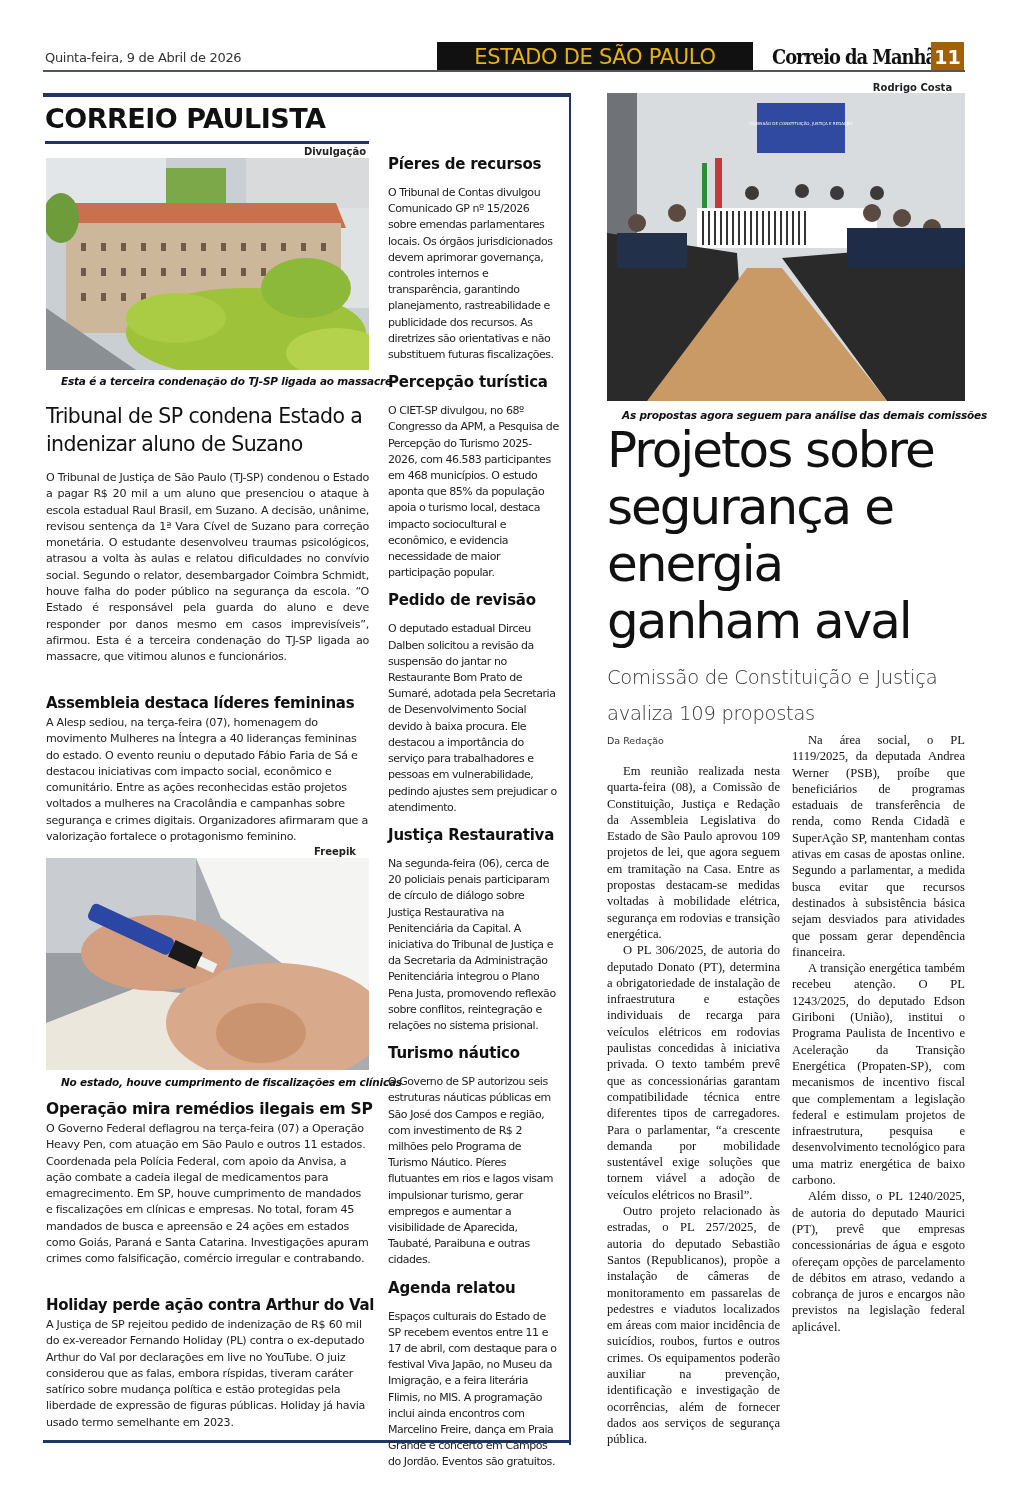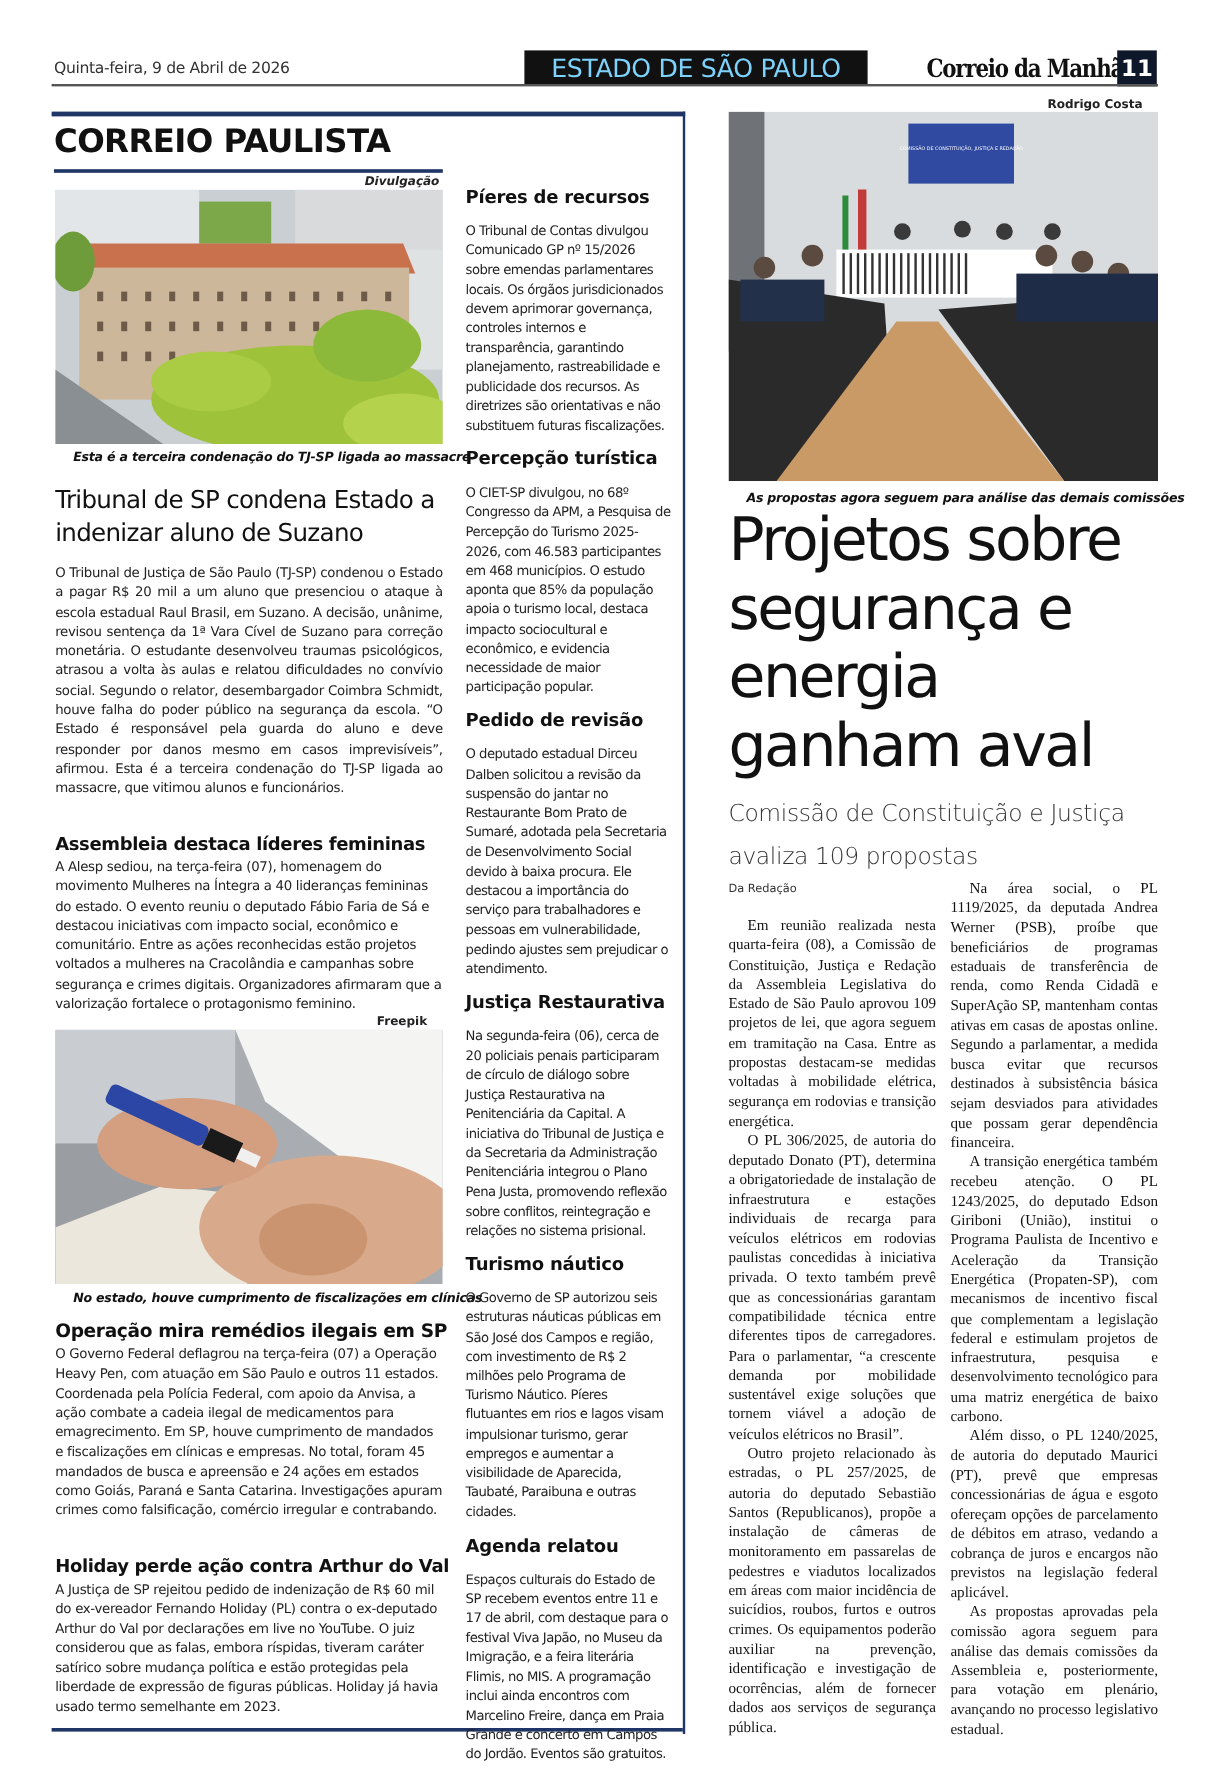--- a/index.html
+++ b/index.html
@@ -1,23 +1,23 @@
 <!DOCTYPE html>
 <html><head>
 <meta charset="utf-8">
 <style>
   html, body { margin: 0; padding: 0; background: #ffffff; }
   body { width: 1010px; height: 1488px; position: relative; overflow: hidden; font-family: "Liberation Sans", sans-serif; color: #1a1a1a; }
 
   
   .top-date { position: absolute; left: 45px; top: 50px; font-size: 13px; color: #333; font-family: "DejaVu Sans", sans-serif; letter-spacing: -0.3px; }
   .top-rule { position: absolute; left: 43px; top: 70px; width: 922px; height: 2px; background: #555; }
-  .section-tag { position: absolute; left: 437px; top: 42px; width: 286px; height: 29px; background: #111; color: #7dd3fc; font-family: "DejaVu Sans", sans-serif; font-size: 21px; text-align: center; line-height: 30px; letter-spacing: -0.3px; }
+  .section-tag { position: absolute; left: 437px; top: 42px; width: 316px; height: 29px; background: #111; color: #eab308; font-family: "DejaVu Sans", sans-serif; font-size: 21px; text-align: center; line-height: 30px; letter-spacing: -0.3px; }
   .brand { position: absolute; left: 772px; top: 44px; font-family: "DejaVu Serif", serif; font-weight: bold; font-size: 21px; color: #111; letter-spacing: -1.2px; transform: scaleX(0.85); transform-origin: left center; }
-  .page-num { position: absolute; left: 931px; top: 42px; width: 33px; height: 30px; background: #0f172a; color: #fff; font-family: "DejaVu Sans", sans-serif; font-weight: bold; font-size: 19px; text-align: center; line-height: 30px; }
+  .page-num { position: absolute; left: 931px; top: 42px; width: 33px; height: 30px; background: #a16207; color: #fff; font-family: "DejaVu Sans", sans-serif; font-weight: bold; font-size: 19px; text-align: center; line-height: 30px; }
 
   
   .box { position: absolute; left: 43px; top: 93px; width: 526px; height: 1348px; border-top: 4px solid #1f3566; border-right: 2px solid #1f3566; }
   .box-bottom { position: absolute; left: 43px; top: 1440px; width: 526px; height: 3px; background: #1f3566; }
   .col-title { position: absolute; left: 45px; top: 103px; font-family: "DejaVu Sans", sans-serif; font-weight: bold; font-size: 27px; color: #111; letter-spacing: -0.5px; }
   .col-title-rule { position: absolute; left: 45px; top: 141px; width: 324px; height: 3px; background: #1f3566; }
 
   .credit { position: absolute; font-size: 10px; color: #222; font-family: "DejaVu Sans", sans-serif; font-weight: bold; text-align: center; }
   .caption { position: absolute; font-size: 10.5px; font-style: italic; font-weight: bold; color: #111; font-family: "DejaVu Sans", sans-serif; white-space: nowrap; letter-spacing: -0.2px; margin-left: 15px; }
 
@@ -45,21 +45,21 @@
 <div class="section-tag">ESTADO DE SÃO PAULO</div>
 <div class="brand">Correio da Manhã</div>
 <div class="page-num">11</div>
 <div class="top-rule"></div>
 
 <div class="box"></div>
 <div class="box-bottom"></div>
 <div class="col-title">CORREIO PAULISTA</div>
 <div class="col-title-rule"></div>
 
-<div class="credit" style="left:300px; top:146px; width:70px;font-style:italic;">Divulgação</div>
+<div class="credit" style="left:300px; top:146px; width:70px;">Divulgação</div>
 <div class="photo" style="left:46px; top:158px; width:323px; height:212px;" title="Vista aérea do Palácio da Justiça de São Paulo cercado por árvores">
   <svg width="323" height="212" viewBox="0 0 323 212">
     <rect x="0" y="0" width="323" height="212" fill="#c9cfd3"></rect>
     <rect x="0" y="0" width="120" height="50" fill="#e3e6e8"></rect>
     <rect x="200" y="0" width="123" height="60" fill="#d8dadb"></rect>
     <rect x="120" y="10" width="60" height="35" fill="#7da84a"></rect>
     <rect x="250" y="50" width="73" height="100" fill="#dfe2e3"></rect>
     <polygon points="25,45 290,45 300,70 20,70" fill="#c9714d"></polygon>
     <rect x="20" y="65" width="275" height="110" fill="#cdb79a"></rect>
     <g fill="#6d5a48">
@@ -204,14 +204,13 @@
 
 <div class="serif-col" style="left:607px; top:763px; width:173px;">
   <p>Em reunião realizada nesta quarta-feira (08), a Comissão de Constituição, Justiça e Redação da Assembleia Legislativa do Estado de São Paulo aprovou 109 projetos de lei, que agora seguem em tramitação na Casa. Entre as propostas destacam-se medidas voltadas à mobilidade elétrica, segurança em rodovias e transição energética.</p>
   <p>O PL 306/2025, de autoria do deputado Donato (PT), determina a obrigatoriedade de instalação de infraestrutura e estações individuais de recarga para veículos elétricos em rodovias paulistas concedidas à iniciativa privada. O texto também prevê que as concessionárias garantam compatibilidade técnica entre diferentes tipos de carregadores. Para o parlamentar, “a crescente demanda por mobilidade sustentável exige soluções que tornem viável a adoção de veículos elétricos no Brasil”.</p>
   <p>Outro projeto relacionado às estradas, o PL 257/2025, de autoria do deputado Sebastião Santos (Republicanos), propõe a instalação de câmeras de monitoramento em passarelas de pedestres e viadutos localizados em áreas com maior incidência de suicídios, roubos, furtos e outros crimes. Os equipamentos poderão auxiliar na prevenção, identificação e investigação de ocorrências, além de fornecer dados aos serviços de segurança pública.</p>
 </div>
 <div class="serif-col" style="left:792px; top:732px; width:173px;">
   <p>Na área social, o PL 1119/2025, da deputada Andrea Werner (PSB), proíbe que beneficiários de programas estaduais de transferência de renda, como Renda Cidadã e SuperAção SP, mantenham contas ativas em casas de apostas online. Segundo a parlamentar, a medida busca evitar que recursos destinados à subsistência básica sejam desviados para atividades que possam gerar dependência financeira.</p>
   <p>A transição energética também recebeu atenção. O PL 1243/2025, do deputado Edson Giriboni (União), institui o Programa Paulista de Incentivo e Aceleração da Transição Energética (Propaten-SP), com mecanismos de incentivo fiscal que complementam a legislação federal e estimulam projetos de infraestrutura, pesquisa e desenvolvimento tecnológico para uma matriz energética de baixo carbono.</p>
   <p>Além disso, o PL 1240/2025, de autoria do deputado Maurici (PT), prevê que empresas concessionárias de água e esgoto ofereçam opções de parcelamento de débitos em atraso, vedando a cobrança de juros e encargos não previstos na legislação federal aplicável.</p>
-  <p>As propostas aprovadas pela comissão agora seguem para análise das demais comissões da Assembleia e, posteriormente, para votação em plenário, avançando no processo legislativo estadual.</p>
 </div>
 
 </body></html>

